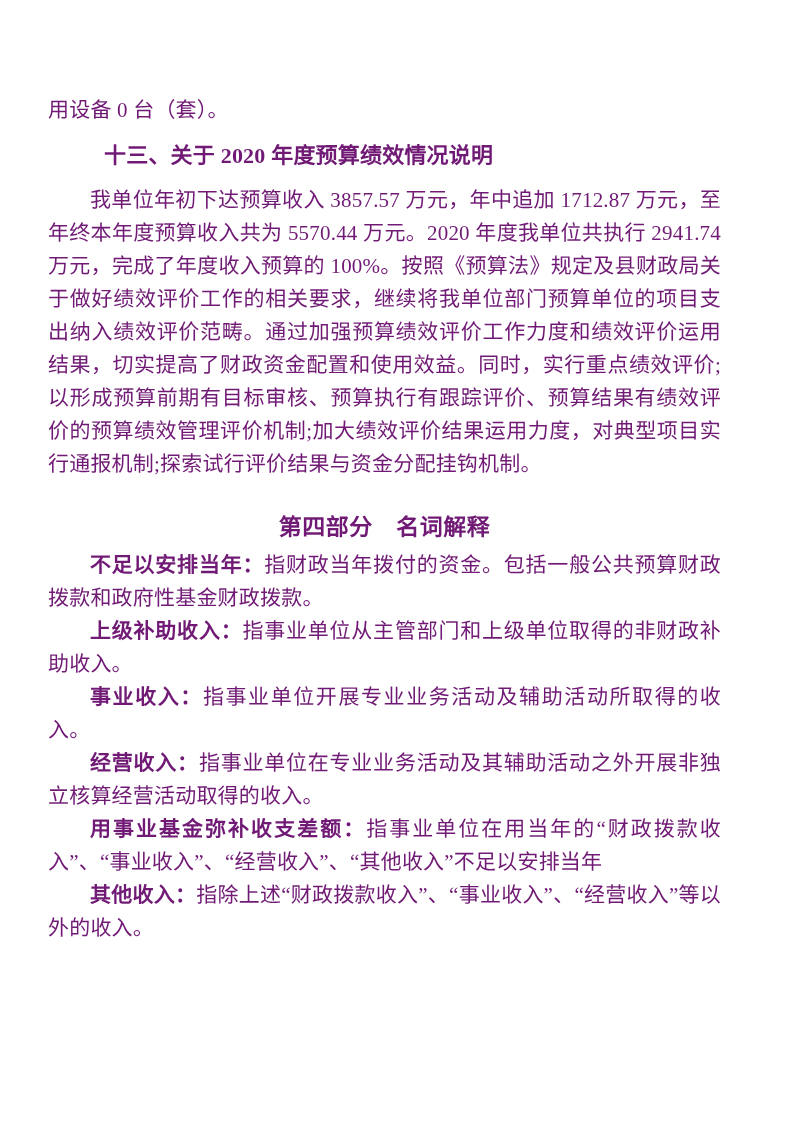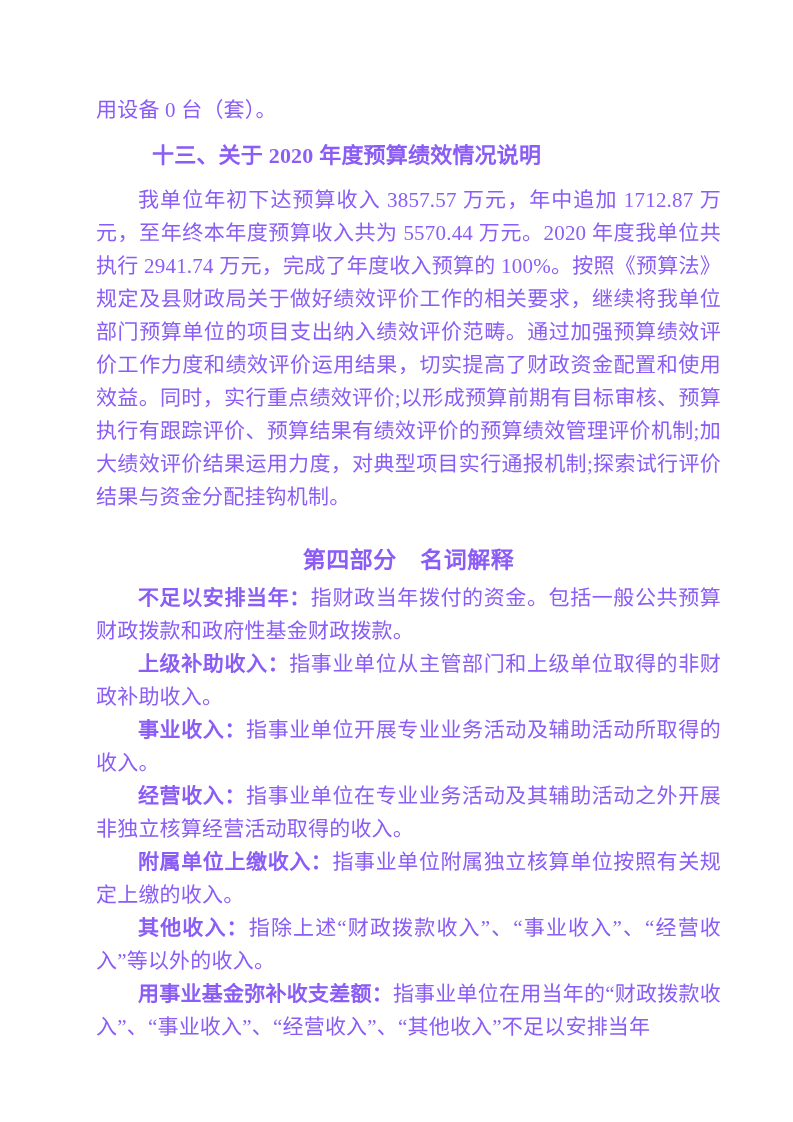--- a/index.html
+++ b/index.html
@@ -6,24 +6,24 @@
     margin: 0;
     padding: 0;
     background: #ffffff;
   }
   .page {
     position: relative;
     width: 793px;
     height: 1122px;
     margin: 0 auto;
     background: #ffffff;
-    color: #8b5cf6;
+    color: #701a75;
     overflow: hidden;
     box-sizing: border-box;
-    padding: 94px 72px 0 96px;
+    padding: 94px 72px 0 48px;
     font-family: "Liberation Serif", "DejaVu Serif", serif;
   }
   .body-text {
     font-size: 21px;
     line-height: 33px;
     margin: 0;
     text-align: justify;
     text-justify: inter-ideograph;
     letter-spacing: 0.2px;
   }
@@ -68,19 +68,18 @@
   <h2 class="part-title">第四部分　名词解释</h2>
 
   <p class="body-text indent"><strong class="definition-term">不足以安排当年：</strong><span>指财政当年拨付的资金。包括一般公共预算财政拨款和政府性基金财政拨款。</span></p>
 
   <p class="body-text indent"><strong class="definition-term">上级补助收入：</strong><span>指事业单位从主管部门和上级单位取得的非财政补助收入。</span></p>
 
   <p class="body-text indent"><strong class="definition-term">事业收入：</strong><span>指事业单位开展专业业务活动及辅助活动所取得的收入。</span></p>
 
   <p class="body-text indent"><strong class="definition-term">经营收入：</strong><span>指事业单位在专业业务活动及其辅助活动之外开展非独立核算经营活动取得的收入。</span></p>
 
-  <p class="body-text indent"><strong class="definition-term">附属单位上缴收入：</strong><span>指事业单位附属独立核算单位按照有关规定上缴的收入。</span></p>
+
+  <p class="body-text indent"><strong class="definition-term">用事业基金弥补收支差额：</strong><span>指事业单位在用当年的“财政拨款收入”、“事业收入”、“经营收入”、“其他收入”不足以安排当年</span></p>
 
   <p class="body-text indent"><strong class="definition-term">其他收入：</strong><span>指除上述“财政拨款收入”、“事业收入”、“经营收入”等以外的收入。</span></p>
-
-  <p class="body-text indent"><strong class="definition-term">用事业基金弥补收支差额：</strong><span>指事业单位在用当年的“财政拨款收入”、“事业收入”、“经营收入”、“其他收入”不足以安排当年</span></p>
 
 </div>
 
 </body></html>

